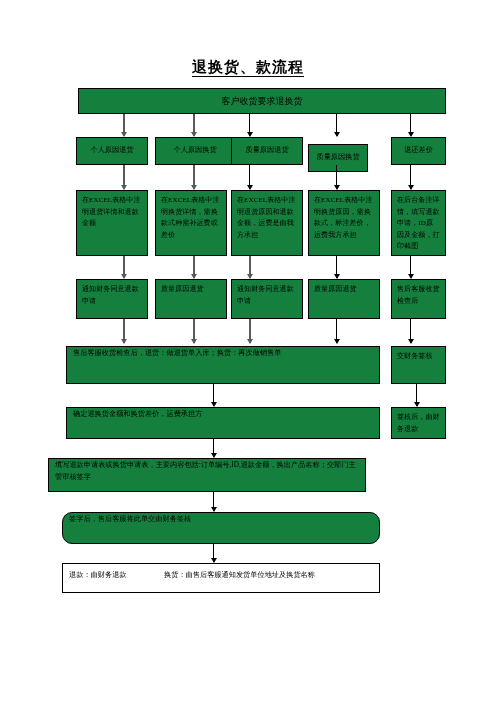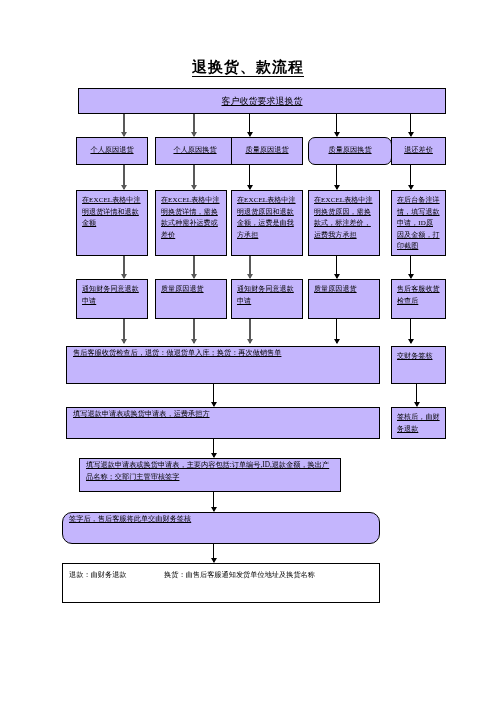--- a/index.html
+++ b/index.html
@@ -36,26 +36,25 @@
     text-decoration: underline;
     text-underline-offset: 4px;
     font-family: Liberation Serif, serif;
   }
 
   
   .box {
     position: absolute;
     box-sizing: border-box;
     border: 1px solid #000000;
-    background: #c4b5fd;
+    background: #15803d;
     font-size: 7.2px;
     line-height: 11.5px;
     padding: 3px 4px 2px 4px;
     overflow: hidden;
-    text-decoration: underline;
   }
   .box.vcenter {
     display: flex;
     align-items: center;
     justify-content: center;
     padding: 2px 3px;
   }
   .box .txt {
     display: block;
     word-break: break-all;
@@ -149,21 +148,21 @@
 
   <div class="box vcenter" style="left:76px; top:137px; width:72px; height:28px;">
     <span class="txt">个人原因退货</span>
   </div>
   <div class="box vcenter" style="left:155px; top:137px; width:80px; height:28px;">
     <span class="txt">个人原因换货</span>
   </div>
   <div class="box vcenter" style="left:231px; top:137px; width:72px; height:28px;">
     <span class="txt">质量原因退货</span>
   </div>
-  <div class="box vcenter" style="left:308px; top:137px; width:84px; height:28px;border-radius:7px;">
+  <div class="box vcenter" style="left:308px; top:144px; width:60px; height:28px;">
     <span class="txt">质量原因换货</span>
   </div>
   <div class="box vcenter" style="left:391px; top:137px; width:55px; height:28px;">
     <span class="txt">退还差价</span>
   </div>
 
   <div class="arrow thick" style="left:123px; top:165px; height:24px;">
       <span class="head"></span>
     </div>
   <div class="arrow thick" style="left:193px; top:165px; height:24px;">
@@ -252,44 +251,44 @@
   </div>
 
   <div class="arrow" style="left:213px; top:384px; height:22px;">
       <span class="head"></span>
     </div>
   <div class="arrow" style="left:416px; top:384px; height:22px;">
       <span class="head"></span>
     </div>
 
   <div class="box wide" style="left:66px; top:407px; width:314px; height:32px;">
-    <span class="txt">填写退款申请表或换货申请表，运费承担方</span>
+    <span class="txt">确定退换货金额和换货差价，运费承担方</span>
   </div>
 
   <div class="box detail" style="left:391px; top:407px; width:55px; height:32px;">
     <span class="txt">签核后，由财务退款</span>
   </div>
 
   <div class="arrow" style="left:213px; top:439px; height:18px;">
       <span class="head"></span>
     </div>
 
-  <div class="box wide" style="left:79px; top:458px; width:262px; height:34px;">
+  <div class="box wide" style="left:48px; top:458px; width:318px; height:34px;">
     <span class="txt">填写退款申请表或换货申请表，主要内容包括:订单编号,ID,退款金额，换出产品名称；交部门主管审核签字</span>
   </div>
 
   <div class="arrow" style="left:213px; top:492px; height:19px;">
       <span class="head"></span>
     </div>
 
   <div class="box wide" style="left:62px; top:512px; width:318px; height:32px;border-radius:10px;">
     <span class="txt">签字后，售后客服将此单交由财务签核</span>
   </div>
 
   <div class="arrow" style="left:213px; top:544px; height:18px;">
       <span class="head"></span>
     </div>
 
-  <div class="two-col" style="left:62px; top:563px; width:318px; height:40px;">
+  <div class="two-col" style="left:62px; top:563px; width:318px; height:30px;">
     <span class="seg1">退款：由财务退款</span><span class="seg2">换货：由售后客服通知发货单位地址及换货名称</span>
   </div>
 
 </div>
 
 </body></html>

